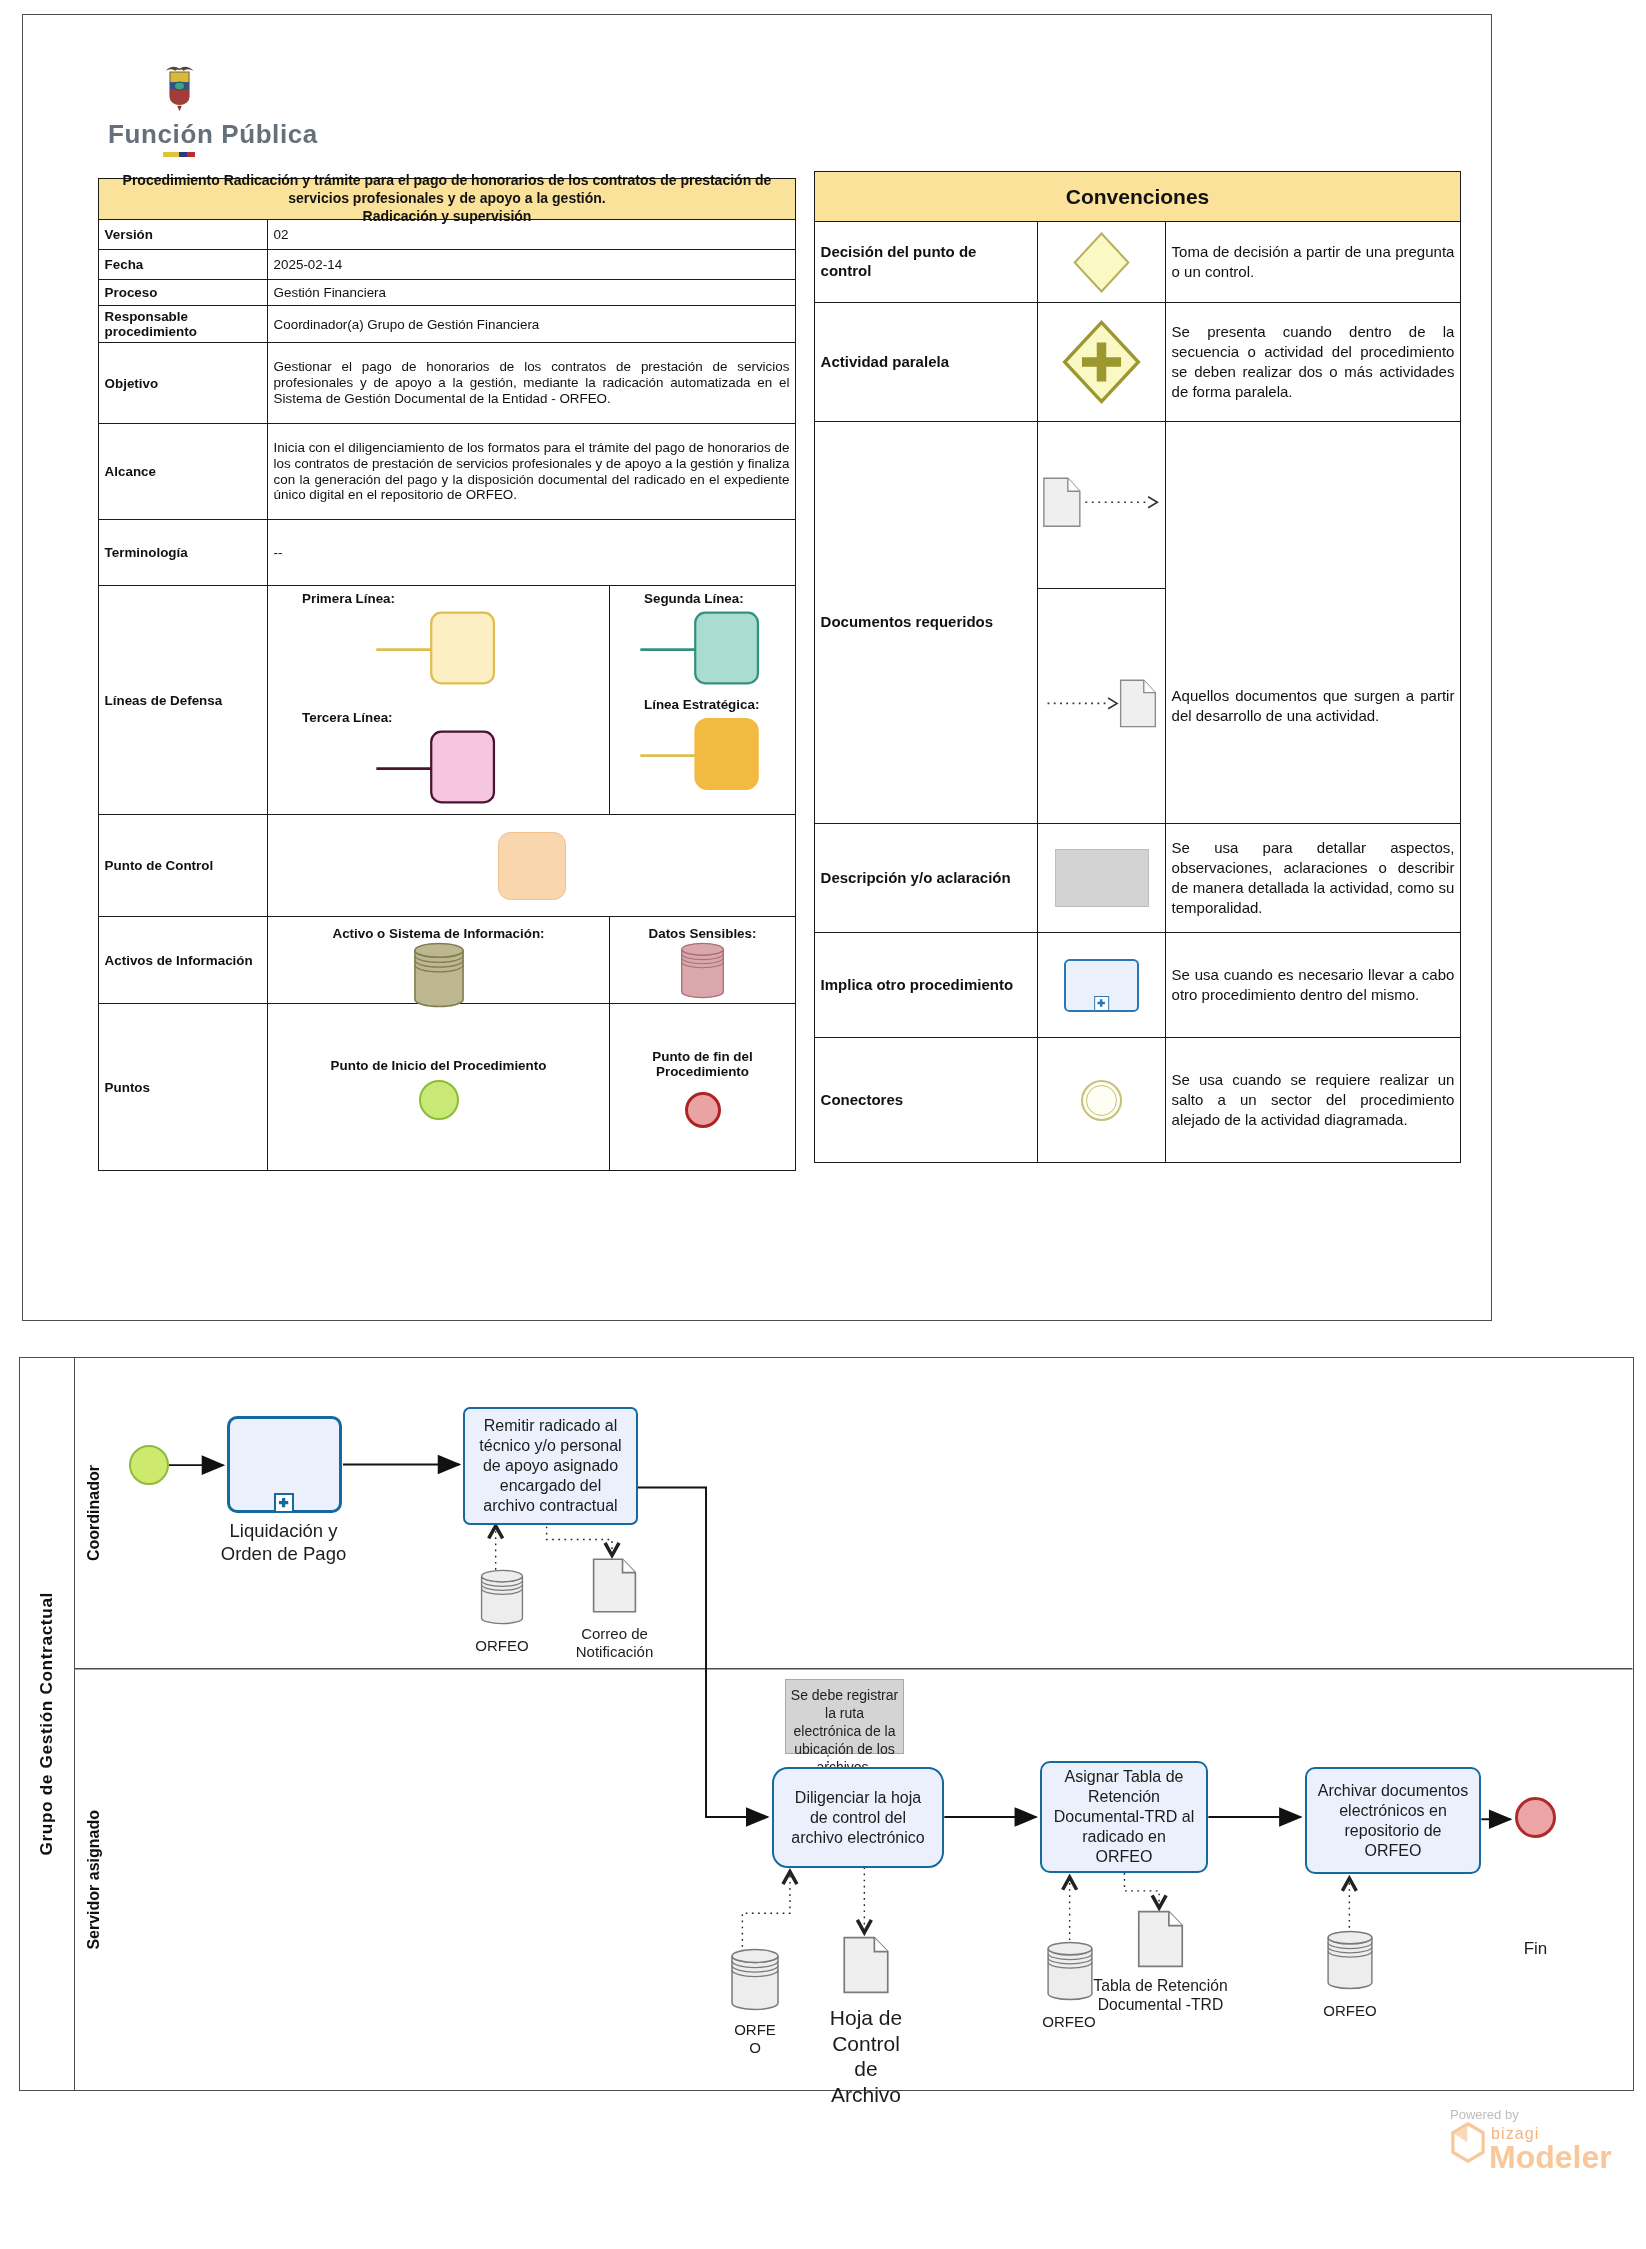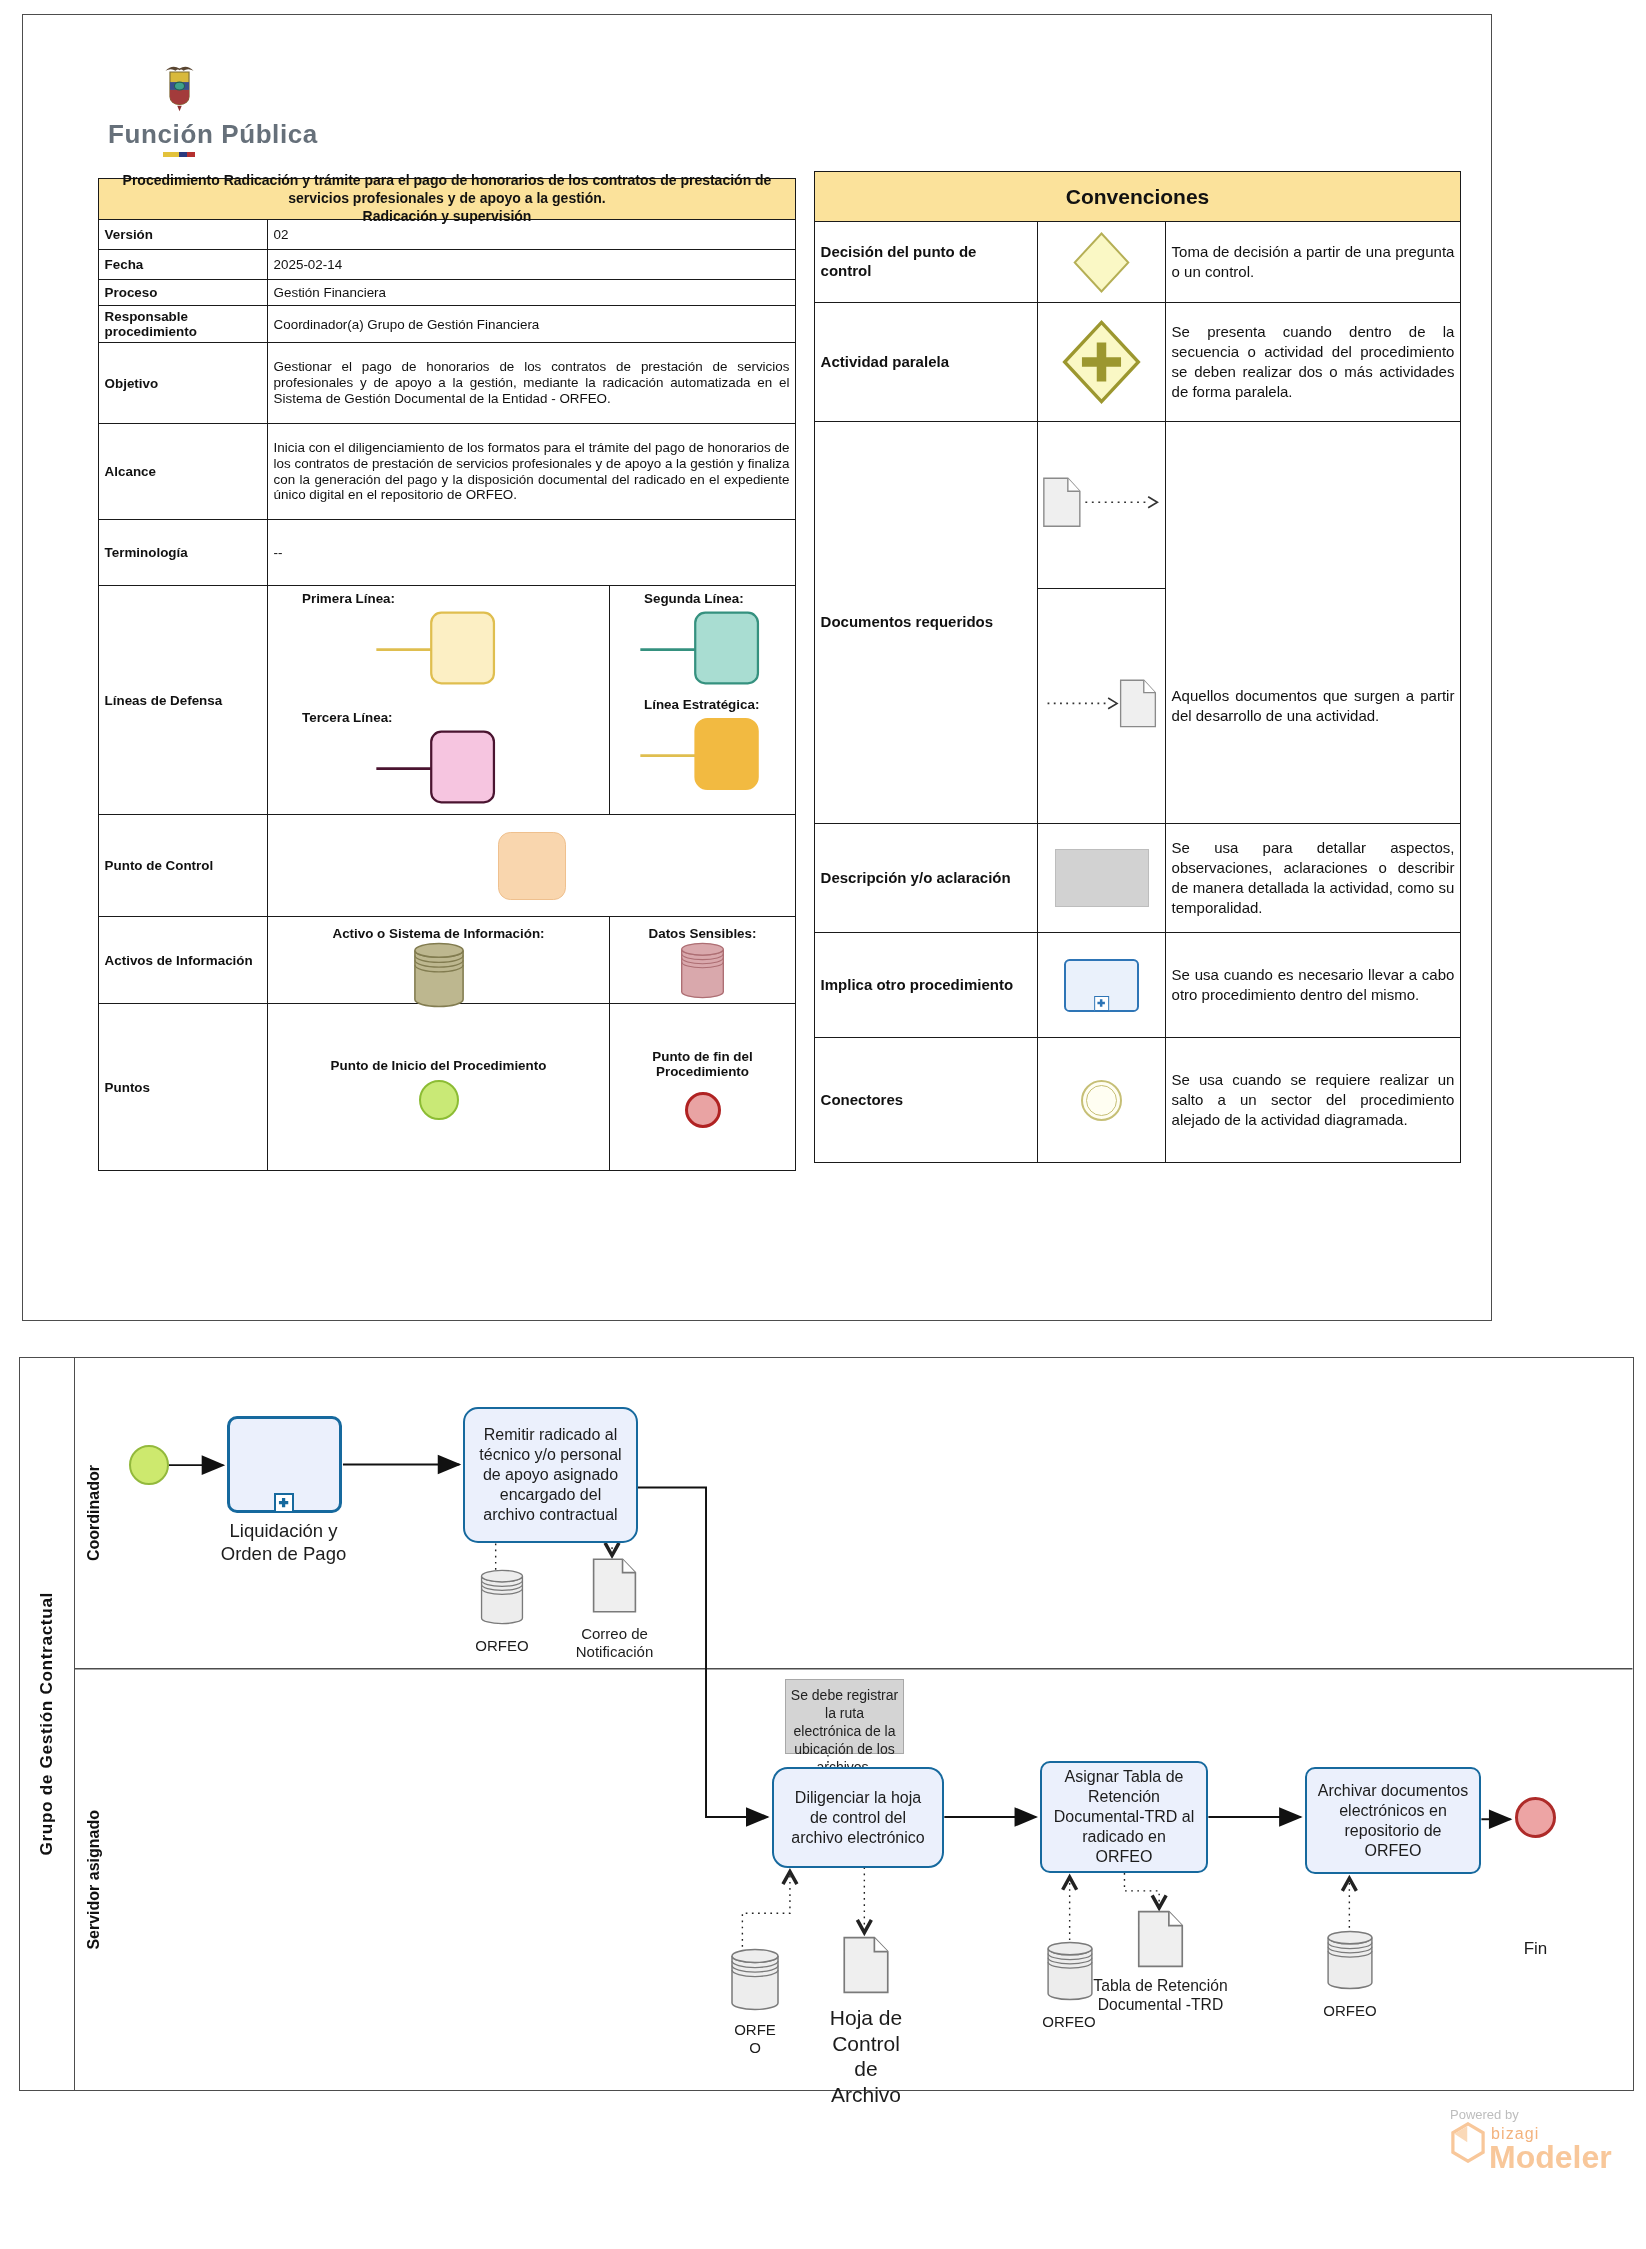--- a/index.html
+++ b/index.html
@@ -331,21 +331,21 @@
   <div class="start-event" style="left:129px; top:1445px;"></div>
 
   <div class="task" style="left:227px; top:1416px; width:115px; height:97px; border-width:3.4px;"></div>
   <div class="plus-marker" style="left:274px; top:1493px;">
     <svg width="11.2" height="11.2" viewBox="0 0 24 24">
         <path d="M12 2 V22 M2 12 H22" stroke="#16699e" stroke-width="7"></path>
       </svg>
   </div>
   <div class="bpmn-label" style="left:211px; top:1520px; width:145px; font-size:18.5px;">Liquidación y Orden de Pago</div>
 
-  <div class="task" style="left:463px; top:1407px; width:175px; height:136px; border-radius:15px;">Remitir radicado al técnico y/o personal de apoyo asignado encargado del archivo contractual</div>
+  <div class="task" style="left:463px; top:1407px; width:175px; height:118px; border-radius:7px;">Remitir radicado al técnico y/o personal de apoyo asignado encargado del archivo contractual</div>
 
   <svg class="artifact" style="left:475px; top:1569px;" width="54" height="56" viewBox="0 0 100 126">
     <path d="M4 16 L4 110 A46 13 0 0 0 96 110 L96 16 A46 13 0 0 1 4 16 Z" fill="#ededed" stroke="#7a7a7a" stroke-width="3"></path>
     <ellipse cx="50" cy="16" rx="46" ry="13" fill="#ededed" stroke="#7a7a7a" stroke-width="3"></ellipse>
     <path d="M4 26 a46 13 0 0 0 92 0 M4 35 a46 13 0 0 0 92 0 M4 44 a46 13 0 0 0 92 0" fill="none" stroke="#7a7a7a" stroke-width="2.5"></path>
   </svg>
   <div class="bpmn-label" style="left:463px; top:1637px; width:78px; font-size:15px;">ORFEO</div>
 
   <svg class="artifact" style="left:592px; top:1557px;" width="45" height="57" viewBox="0 0 84 104">
     <path d="M3 3 H57 L81 28 V101 H3 Z" fill="#efefef" stroke="#7a7a7a" stroke-width="3"></path>

